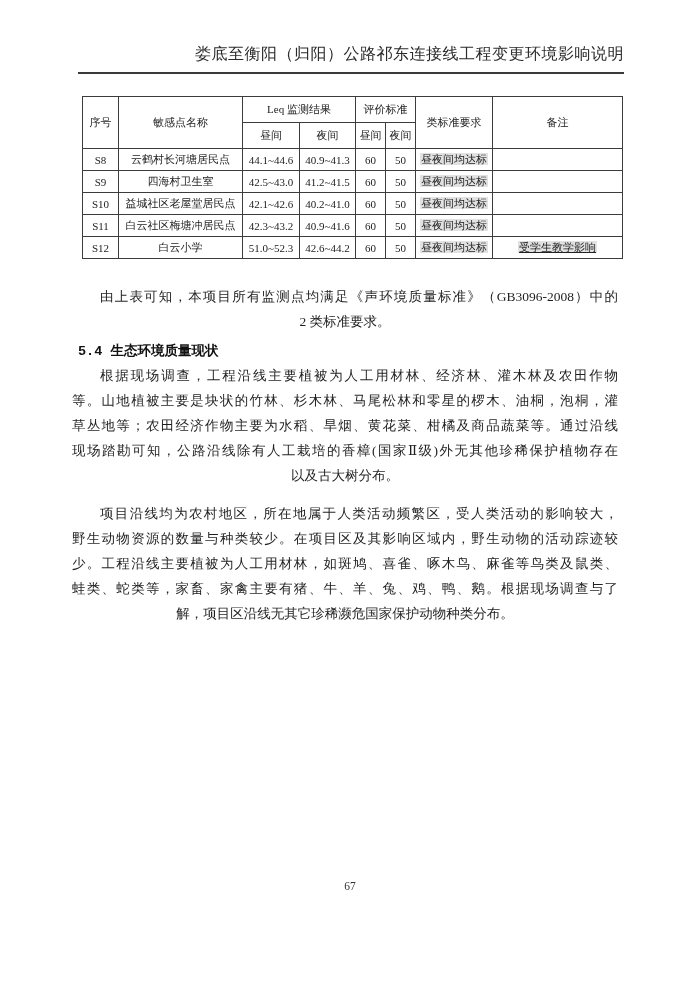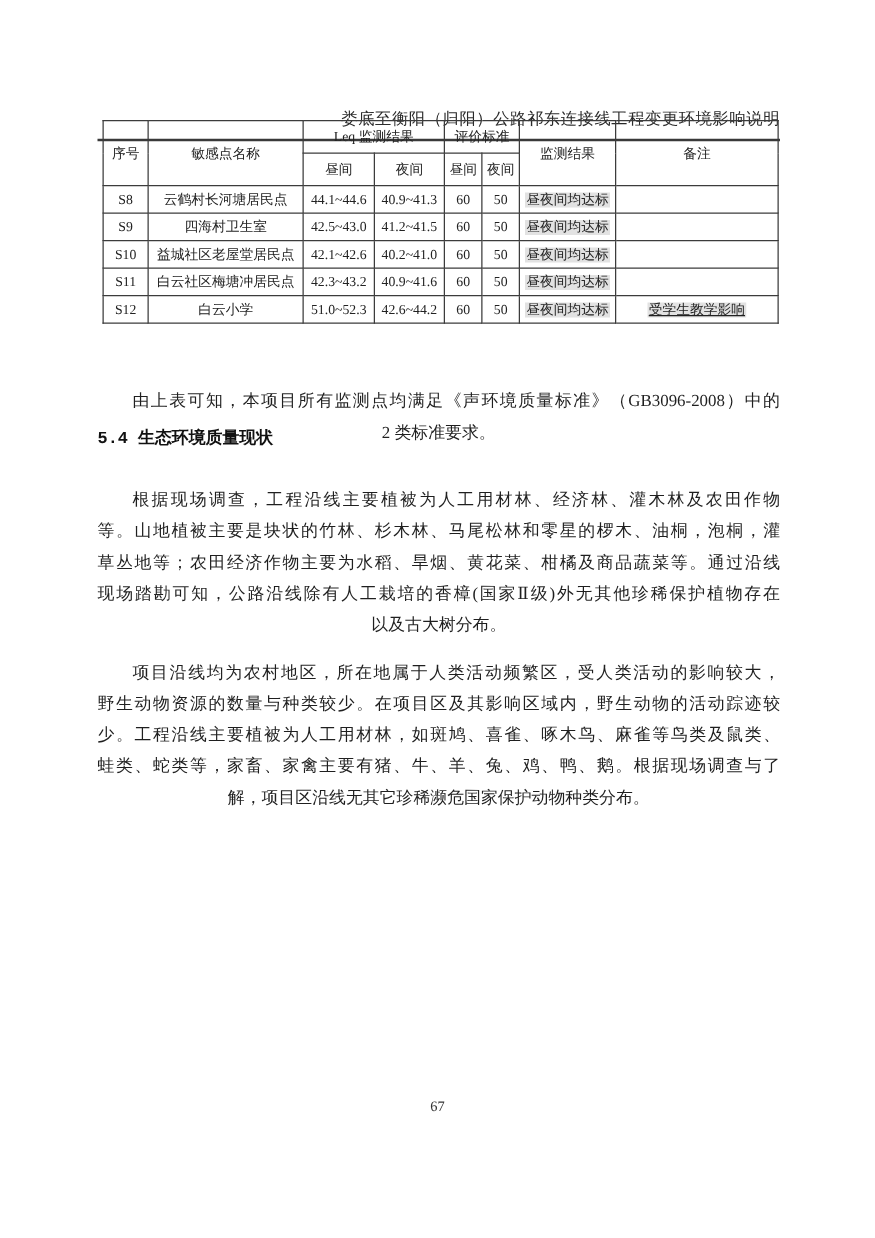--- a/index.html
+++ b/index.html
@@ -3,37 +3,37 @@
 <meta charset="utf-8">
 <style>
   html,body{margin:0;padding:0;}
   body{
     width:700px;height:990px;background:#ffffff;position:relative;
     font-family:"Liberation Serif","DejaVu Serif",serif;color:#1f1f1f;
     overflow:hidden;
   }
   .page-header{
     position:absolute;top:44px;left:78px;width:546px;
-    text-align:right;font-size:13px;letter-spacing:.5px;color:#2a2a2a;
-    padding-bottom:7px;border-bottom:2px solid #3a3a3a;margin-top:42px;
+    text-align:right;font-size:16px;letter-spacing:.5px;color:#2a2a2a;
+    padding-bottom:7px;border-bottom:2px solid #3a3a3a;
   }
   table.noise{
     position:absolute;top:96px;left:82px;width:540px;
     border-collapse:collapse;table-layout:fixed;
     font-size:11px;color:#222;
   }
   table.noise th,table.noise td{
     border:1px solid #3c3c3c;text-align:center;vertical-align:middle;
     font-weight:normal;padding:0 2px;overflow:hidden;white-space:nowrap;
   }
   tr.hrow{height:26px;}
   tr.drow{height:22px;padding-left:7px;}
   .hl{background:#e2e2e2;padding:0 1px;}
   .hl.u{text-decoration:underline;}
-  .body-text{position:absolute;left:78px;width:546px;font-size:13.5px;line-height:25px;margin-top:24px;}
+  .body-text{position:absolute;left:72px;width:546px;font-size:13.5px;line-height:25px;}
   #para1{top:284px;}
   #head54{
     position:absolute;left:78px;top:339px;width:546px;
     font-family:Liberation Mono, monospace;
     font-weight:bold;font-size:13.5px;line-height:25px;color:#111;
   }
   #para2{top:363px;}
   #para3{top:501px;}
   .line{text-align:center;}
   .line.j{text-align:justify;text-align-last:justify;}
@@ -60,21 +60,21 @@
       <col style="width:30px">
       <col style="width:77px">
       <col style="width:130px">
   </colgroup>
   <tbody>
       <tr class="hrow">
     <th rowspan="2">序号</th>
     <th rowspan="2">敏感点名称</th>
     <th colspan="2">Leq 监测结果</th>
     <th colspan="2">评价标准</th>
-    <th rowspan="2">监测结果</th>
+    <th rowspan="2">类标准要求</th>
     <th rowspan="2">备注</th>
   </tr>
   <tr class="hrow">
     <th>昼间</th>
     <th>夜间</th>
     <th>昼间</th>
     <th>夜间</th>
   </tr>
 
   <tr class="drow">

